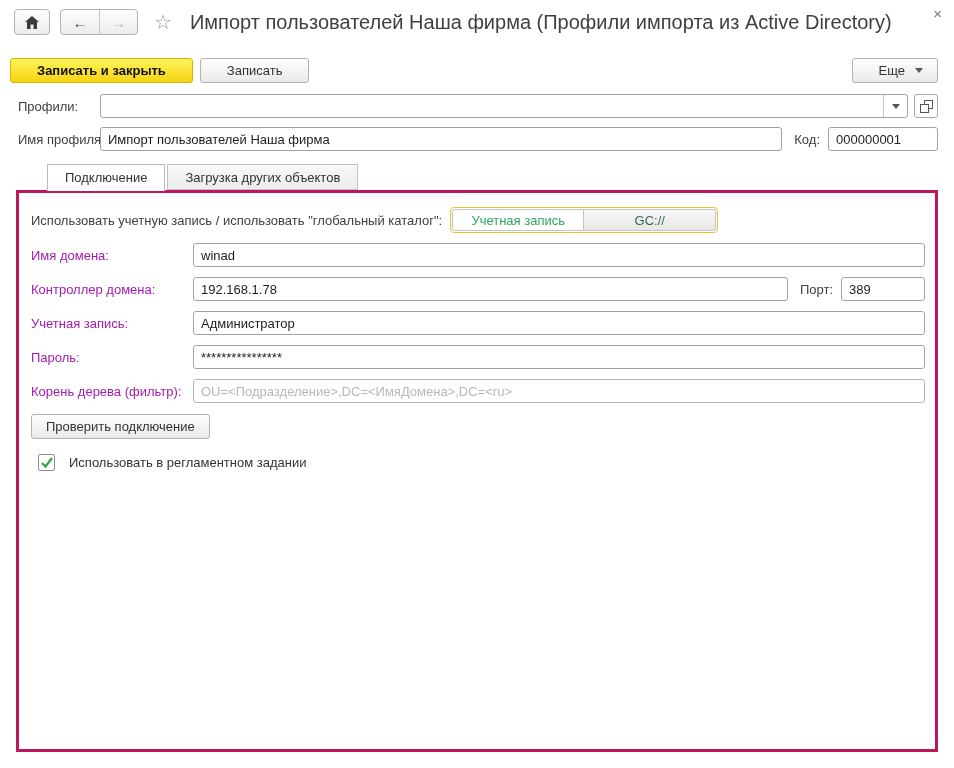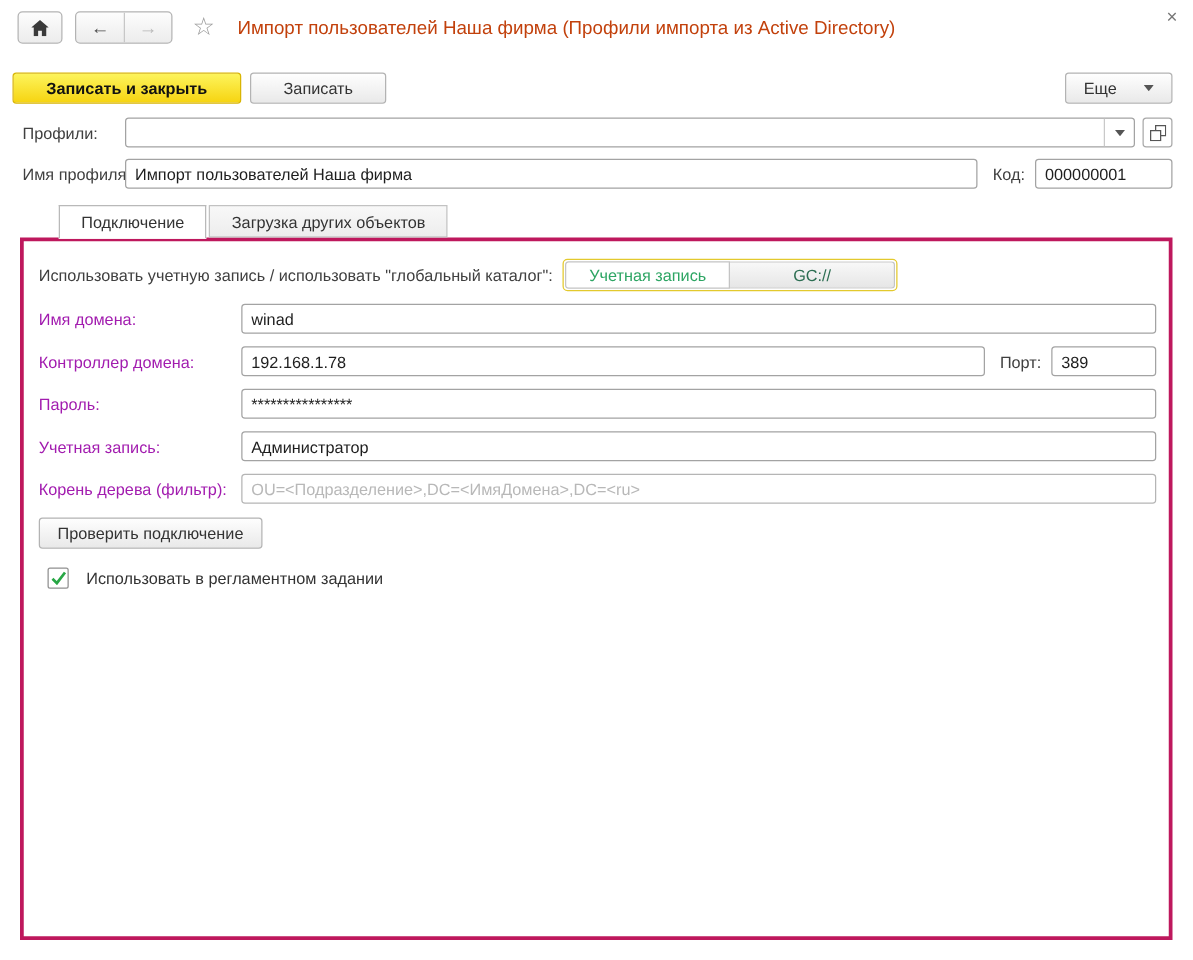--- a/index.html
+++ b/index.html
@@ -22,40 +22,40 @@
     border-radius:4px; overflow:hidden; background:linear-gradient(#fdfdfd,#ececec);
   }
   .nav-btn {
     width:38px; height:100%; border:none; background:transparent; cursor:pointer;
     display:flex; align-items:center; justify-content:center;
     font-size:15px; font-weight:bold; color:#4a4a4a;
   }
   .nav-btn + .nav-btn { border-left:1px solid #c7c7c7; }
   .nav-btn.disabled { color:#b8b8b8; }
   .star { margin-left:16px; font-size:20px; color:#9a9a9a; cursor:pointer; line-height:1; }
-  .title { margin-left:18px; font-size:15px; color:#c2410c; white-space:nowrap; }
+  .title { margin-left:18px; font-size:20px; color:#404040; white-space:nowrap; }
   .close-x {
     margin-left:auto; align-self:flex-start; margin-top:6px;
     border:none; background:none; font-size:15px; color:#777; cursor:pointer; line-height:1;
   }
 
   
   .cmdbar { margin-top:14px; padding:0 16px 0 10px; display:flex; align-items:center; }
   .btn {
     height:25px; border:1px solid #b3b3b3; border-radius:3px;
     background:linear-gradient(#fefefe,#e9e9e9); color:#333;
     font-family:inherit; font-size:13px; padding:0 18px; cursor:pointer;
   }
   .btn-primary {
     background:linear-gradient(#fdf45c, var(--accent-yellow, #f6d411));
     border-color:var(--accent-yellow-border, #d9b504);
     font-weight:bold; color:#111; padding:0 26px;
   }
   .btn-save { margin-left:7px; padding:0 26px; }
-  .btn-more { margin-left:auto; padding:0 14px; display:flex; align-items:center; width:86px; justify-content:space-between; }
+  .btn-more { margin-left:auto; padding:0 14px; display:flex; align-items:center; gap:10px; width:86px; justify-content:flex-end; }
 
   
   .hdr-row { display:flex; align-items:center; padding:0 16px 0 18px; }
   .hdr-row.parent { margin-top:11px; }
   .hdr-row.profile { margin-top:9px; }
   .lbl { color:#404040; white-space:nowrap; }
   .lbl-w { width:82px; flex:none; }
   .input {
     height:24px; border:1px solid #a3a3a3; border-radius:3px; background:#fff;
     font-family:inherit; font-size:13px; color:#1e1e1e; padding:0 7px; outline:none;
@@ -221,27 +221,27 @@
     </div>
 
     <div class="prow">
       <span class="plbl">Контроллер домена:</span>
       <input class="input grow" value="192.168.1.78" style="">
       <span class="port-lbl">Порт:</span>
       <input class="input port-input" value="389" style="">
     </div>
 
     <div class="prow">
+      <span class="plbl">Учетная запись:</span>
+      <input class="input grow" value="Администратор" style="">
+    </div>
+
+    <div class="prow">
       <span class="plbl">Пароль:</span>
       <input class="input grow" value="****************" style="">
-    </div>
-
-    <div class="prow">
-      <span class="plbl">Учетная запись:</span>
-      <input class="input grow" value="Администратор" style="">
     </div>
 
     <div class="prow">
       <span class="plbl">Корень дерева (фильтр):</span>
       <input class="input grow disabled" placeholder="OU=&lt;Подразделение&gt;,DC=&lt;ИмяДомена&gt;,DC=&lt;ru&gt;" style="">
     </div>
 
     <div class="prow test-btn-row">
       <button class="btn" style="padding:0 14px;">Проверить подключение</button>
     </div>

